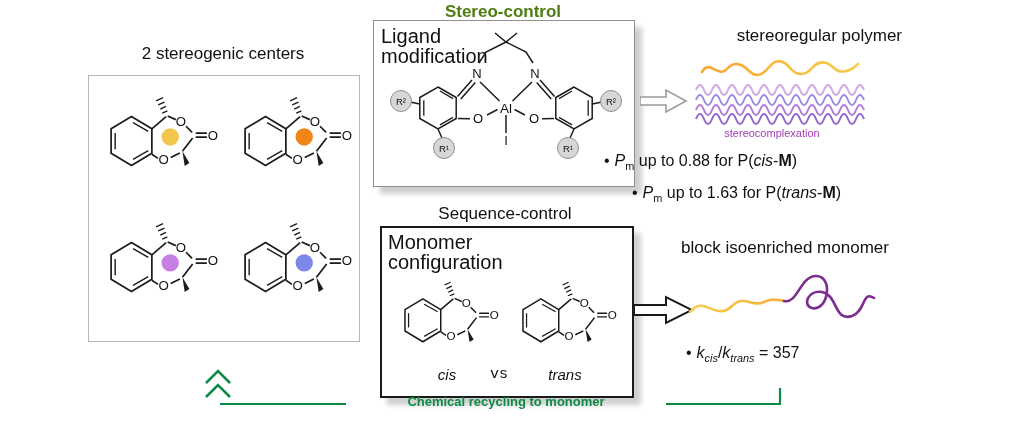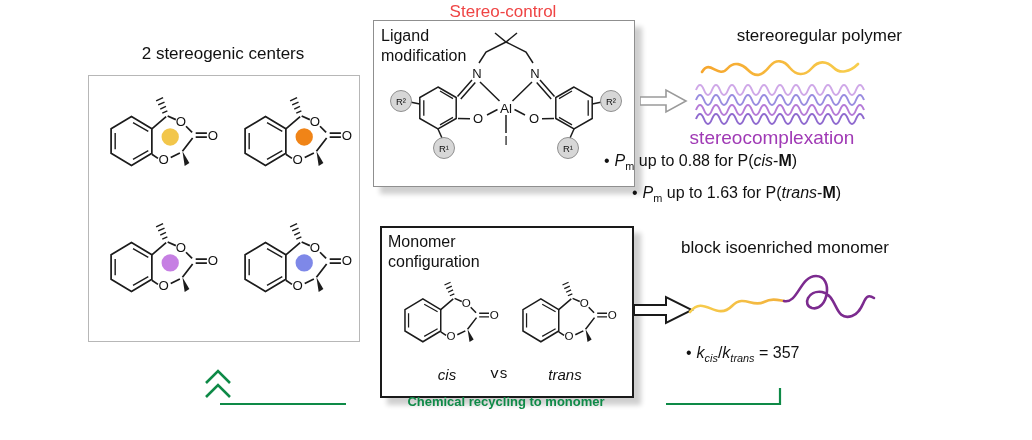--- a/index.html
+++ b/index.html
@@ -1,28 +1,28 @@
 <!DOCTYPE html>
 <html><head>
 <meta charset="utf-8">
 <style>
   html,body{margin:0;padding:0;background:#fff;}
   .canvas{position:relative;width:1032px;height:440px;background:#fff;overflow:hidden;
           font-family:"Liberation Sans",sans-serif;color:#111;}
   .abs{position:absolute;}
   .title{font-size:17px;text-align:center;}
-  .gray{color:#ef4444;}
+  .gray{color:#4d7c0f;font-weight:bold;}
   .panel-left{border:1.5px solid #b7b7b7;background:#fff;}
   .panel-stereo{border:1.5px solid #8f8f8f;background:#fff;box-shadow:7px 7px 5px #cfcfcf;}
   .panel-seq{border:2px solid #1a1a1a;background:#fff;box-shadow:7px 7px 5px #cfcfcf;}
-  .anno{font-size:16px;line-height:20px;white-space:pre-line;}
+  .anno{font-size:20px;line-height:20px;white-space:pre-line;}
   .bullet{font-size:16px;white-space:nowrap;}
   .bullet .mk{margin-right:5px;}
   .bullet sub{font-size:0.68em;}
-  .wave-label{font-size:19px;color:#A03AB5;text-align:center;}
+  .wave-label{font-size:11px;color:#A03AB5;text-align:center;}
   .mono-label{font-size:15px;font-style:italic;text-align:center;}
   .vs-label{font-size:15px;text-align:left;font-family:Liberation Mono, monospace;}
   .recycle-text{font-size:13px;font-weight:bold;color:#0E8A47;text-align:center;}
   svg{display:block;}
 </style>
 </head>
 <body>
 
 <div class="canvas">
 
@@ -137,20 +137,21 @@
 
   <div class="abs wave-label" style="left:672px;top:127px;width:200px;">stereocomplexation</div>
 
   <div class="abs bullet" style="left:604px;top:152px;">
     <span class="mk">•</span><i>P</i><sub>m</sub><span> up to 0.88 for P(</span><i>cis</i><span>-</span><b>M</b><span>)</span>
   </div>
   <div class="abs bullet" style="left:632px;top:184px;">
     <span class="mk">•</span><i>P</i><sub>m</sub><span> up to 1.63 for P(</span><i>trans</i><span>-</span><b>M</b><span>)</span>
   </div>
 
+  <div class="abs title" style="left:378px;top:204px;width:254px;">Sequence-control</div>
   <div class="abs panel-seq" style="left:380px;top:226px;width:250px;height:168px;"></div>
   <div class="abs anno" style="left:388px;top:232px;">Monomer
 configuration</div>
 
   <svg class="abs" style="left:394px;top:272px" width="106" height="93" viewBox="0 0 118 104">
       <use href="#mon"></use>
     </svg>
   <svg class="abs" style="left:512px;top:272px" width="106" height="93" viewBox="0 0 118 104">
       <use href="#mon"></use>
     </svg>

